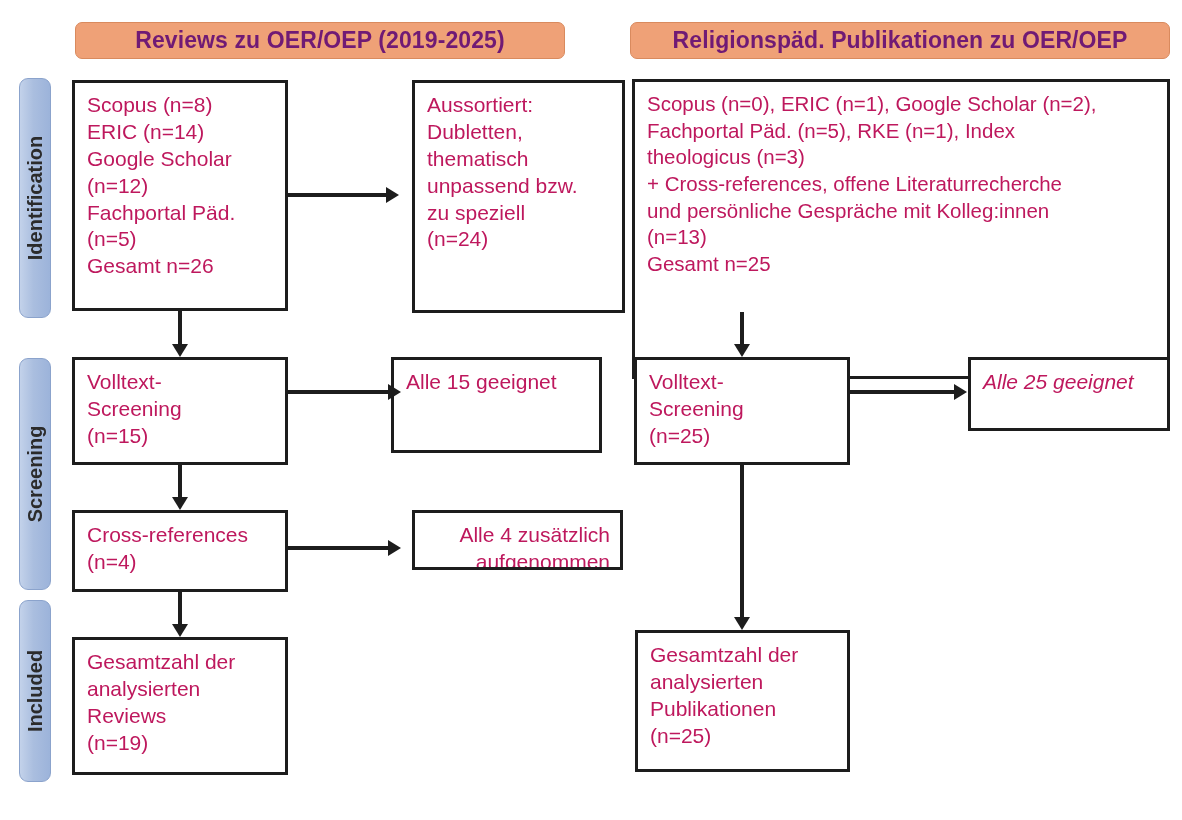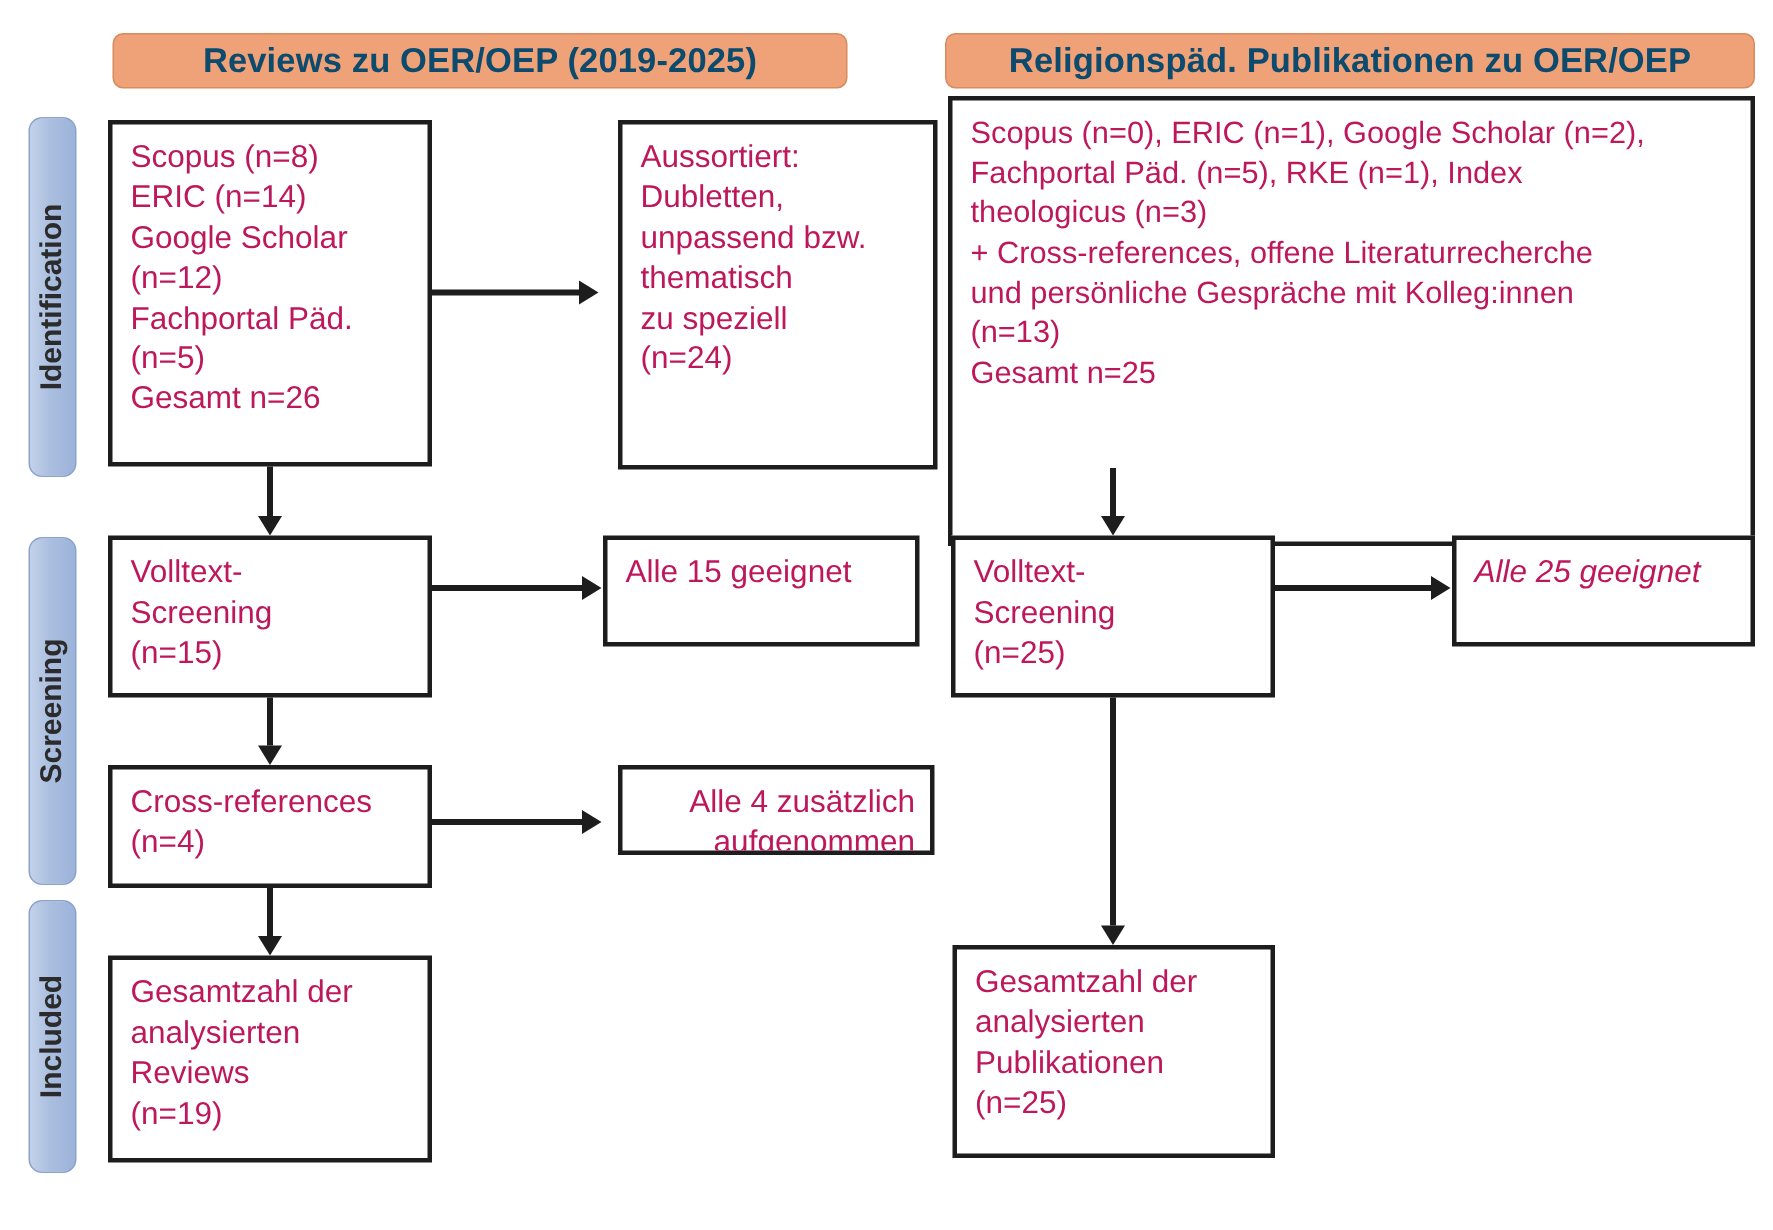--- a/index.html
+++ b/index.html
@@ -17,21 +17,21 @@
     background: #ffffff;
     overflow: hidden;
   }
 
   
   .col-header {
     position: absolute;
     background: #efa177;
     border: 1px solid #d98a5e;
     border-radius: 7px;
-    color: #0c4a6e;
+    color: #701a75;
     font-size: 23px;
     font-weight: bold;
     display: flex;
     align-items: center;
     justify-content: center;
     letter-spacing: 0.1px;
     box-sizing: border-box;
   }
 
   
@@ -123,39 +123,39 @@
     <span class="line">Google Scholar</span>
     <span class="line">(n=12)</span>
     <span class="line">Fachportal Päd.</span>
     <span class="line">(n=5)</span>
     <span class="line">Gesamt n=26</span>
   </div>
 
   <div class="box" style="left:400px; top:80px; width:213px; height:233px;margin-left:12px;">
     <span class="line">Aussortiert:</span>
     <span class="line">Dubletten,</span>
+    <span class="line">thematisch</span>
     <span class="line">unpassend bzw.</span>
-    <span class="line">thematisch</span>
     <span class="line">zu speziell</span>
     <span class="line">(n=24)</span>
   </div>
 
   <div class="conn h" style="left:288px; top:193px; width:98px;"></div>
   <div class="arrowhead right" style="left:386px; top:187px;"></div>
 
   <div class="conn v" style="left:178px; top:311px; width:4px; height:33px;"></div>
   <div class="arrowhead down" style="left:172px; top:344px;"></div>
 
   <div class="box" style="left:72px; top:357px; width:216px; height:108px;">
     <span class="line">Volltext-</span>
     <span class="line">Screening</span>
     <span class="line">(n=15)</span>
   </div>
 
-  <div class="box" style="left:402px; top:357px; width:211px; height:74px;">
+  <div class="box" style="left:391px; top:357px; width:211px; height:96px;">
     <span class="line">Alle 15 geeignet</span>
   </div>
 
   <div class="conn h" style="left:288px; top:390px; width:100px;"></div>
   <div class="arrowhead right" style="left:388px; top:384px;"></div>
 
   <div class="conn v" style="left:178px; top:465px; width:4px; height:32px;"></div>
   <div class="arrowhead down" style="left:172px; top:497px;"></div>
 
   <div class="box" style="left:72px; top:510px; width:216px; height:82px;">
@@ -174,21 +174,21 @@
   <div class="conn v" style="left:178px; top:592px; width:4px; height:32px;"></div>
   <div class="arrowhead down" style="left:172px; top:624px;"></div>
 
   <div class="box" style="left:72px; top:637px; width:216px; height:138px;">
     <span class="line">Gesamtzahl der</span>
     <span class="line">analysierten</span>
     <span class="line">Reviews</span>
     <span class="line">(n=19)</span>
   </div>
 
-  <div class="box wide" style="left:632px; top:64px; width:538px; height:300px;">
+  <div class="box wide" style="left:632px; top:79px; width:538px; height:300px;">
     <span class="line">Scopus (n=0), ERIC (n=1), Google Scholar (n=2),</span>
     <span class="line">Fachportal Päd. (n=5), RKE (n=1), Index</span>
     <span class="line">theologicus (n=3)</span>
     <span class="line">+ Cross-references, offene Literaturrecherche</span>
     <span class="line">und persönliche Gespräche mit Kolleg:innen</span>
     <span class="line">(n=13)</span>
     <span class="line">Gesamt n=25</span>
   </div>
 
   <div class="conn v" style="left:740px; top:312px; width:4px; height:32px;"></div>

